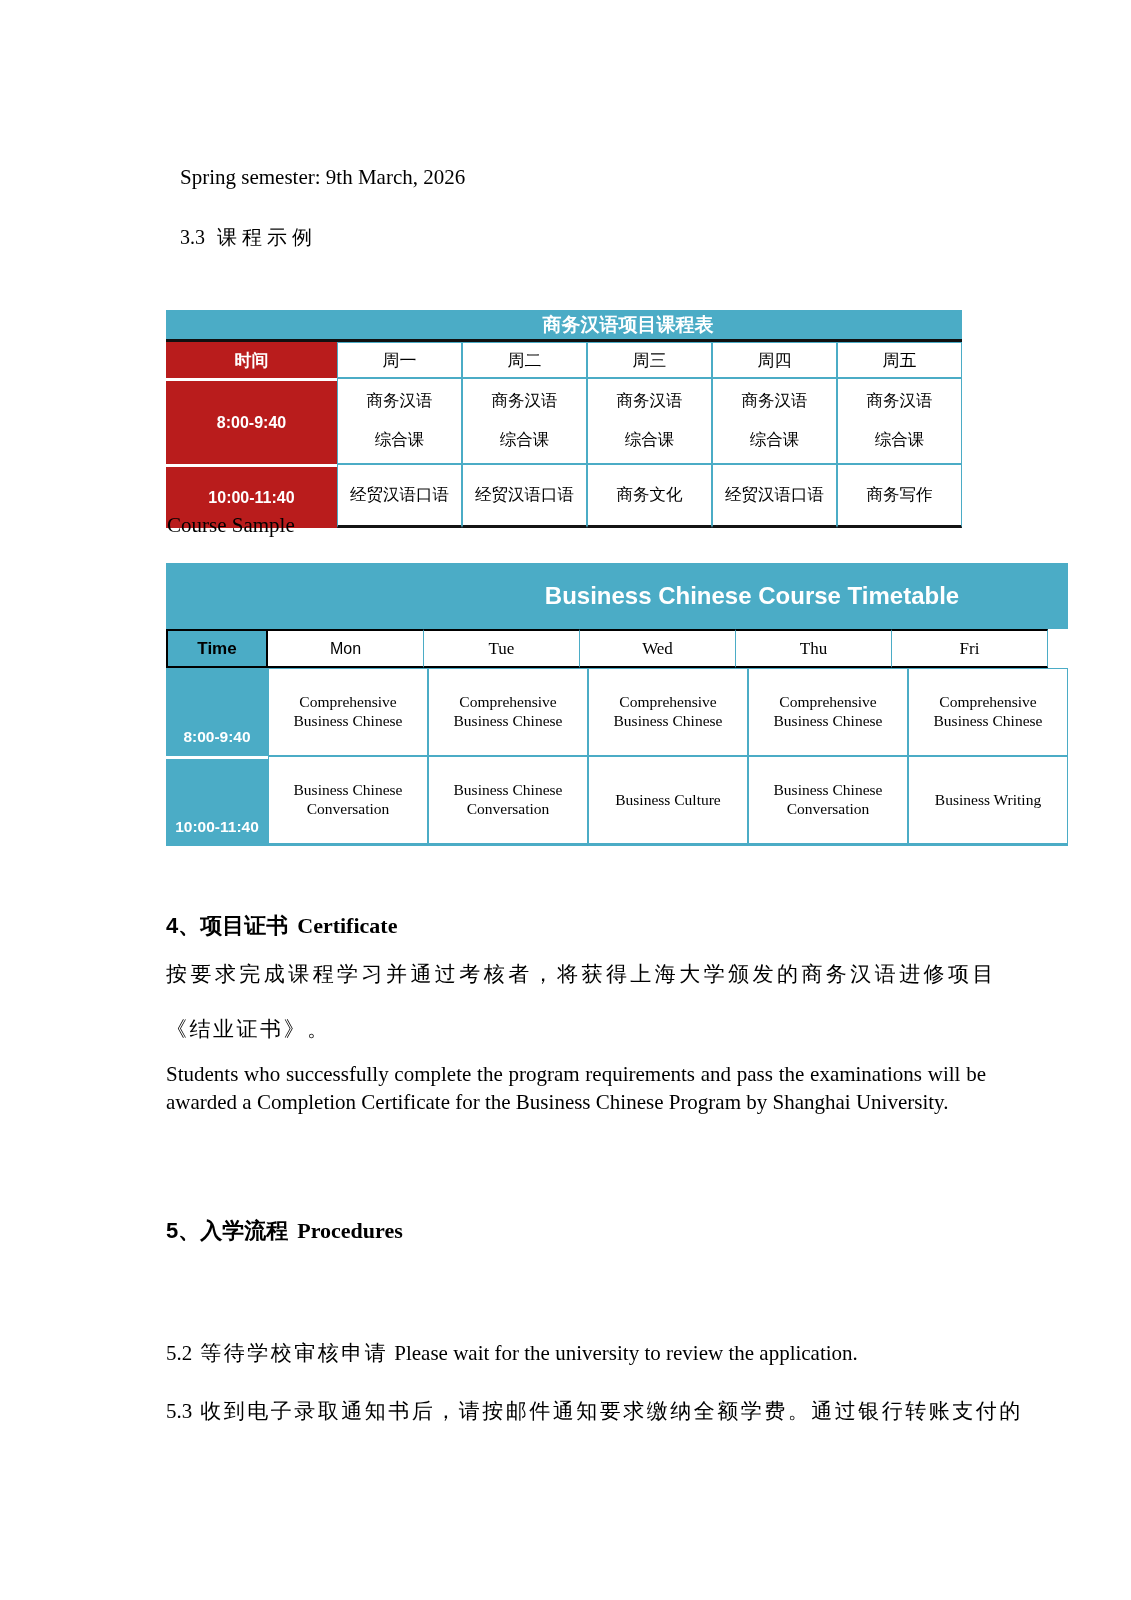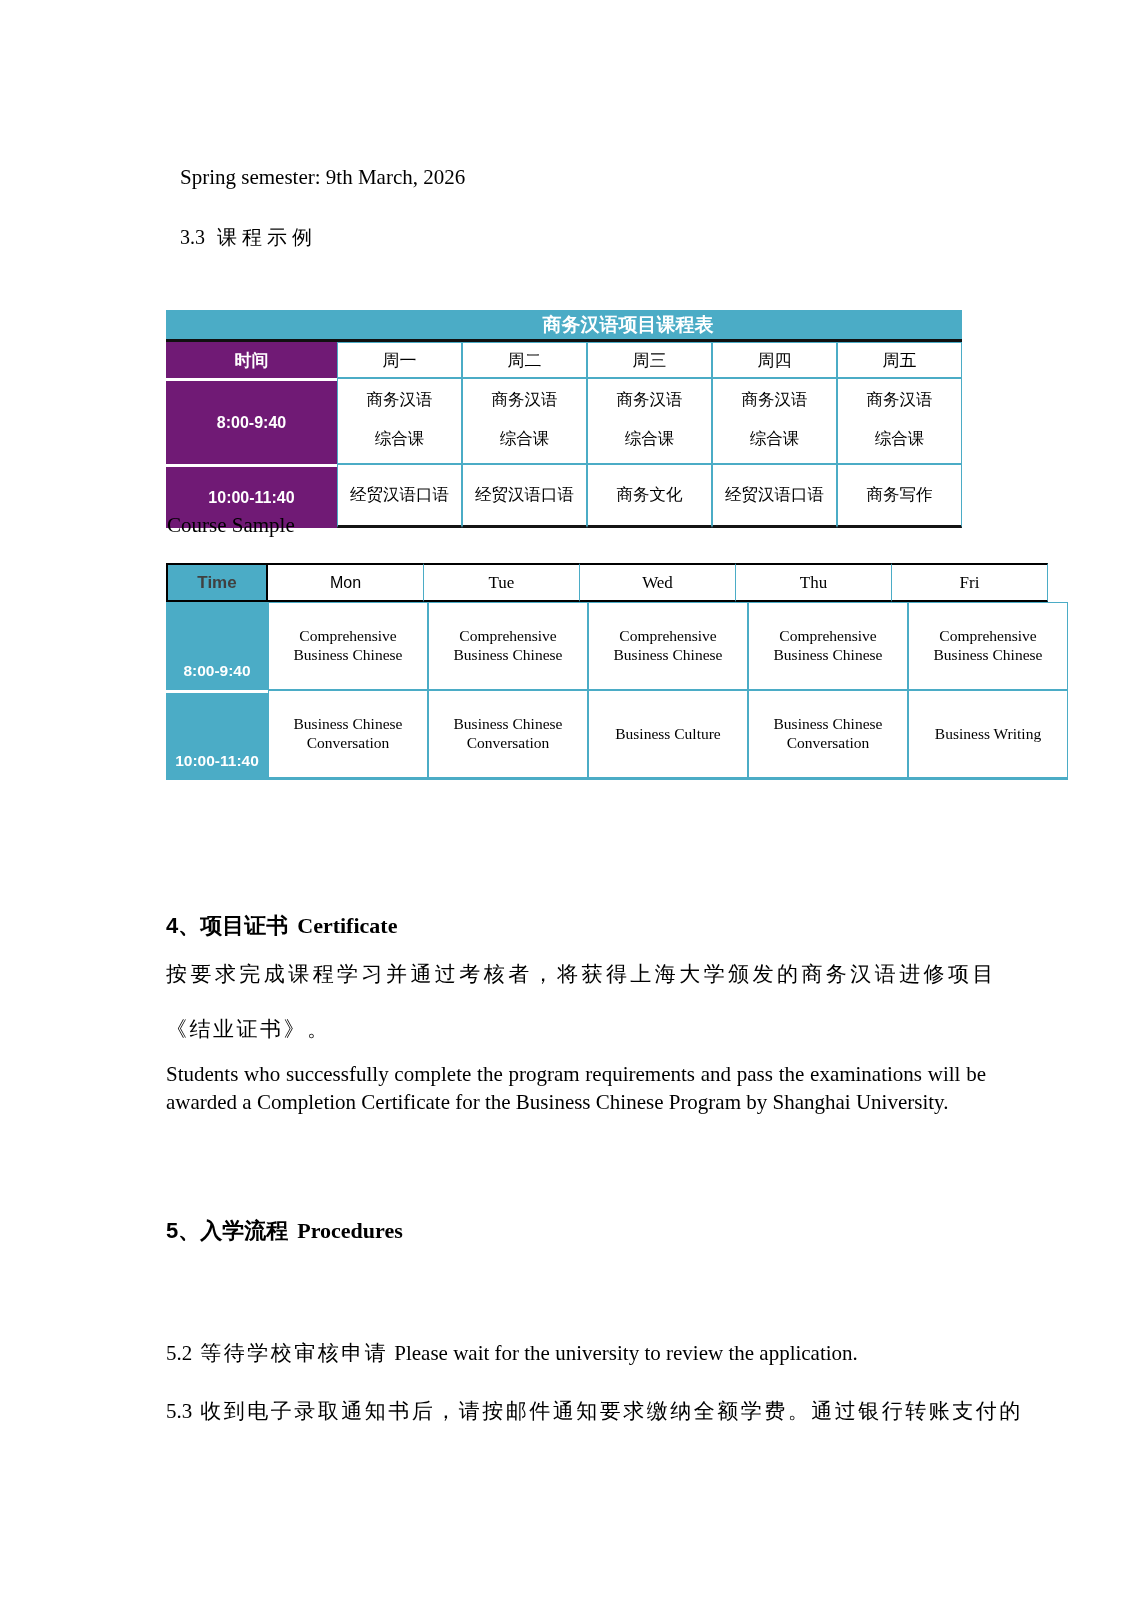--- a/index.html
+++ b/index.html
@@ -32,49 +32,49 @@
   
   .t1 { left:166px; top:278px; width:796px;margin-top:32px; }
   .t1-title {
     box-sizing:border-box; height:32px; padding-left:128px;
     background:#4BACC6; border-bottom:3px solid #101010;
     color:#fff; font-family:"Liberation Sans",sans-serif; font-weight:bold; font-size:19px;
     display:flex; align-items:center; justify-content:center;
   }
   .t1-row { display:flex; }
   .t1-time {
-    box-sizing:border-box; width:171px; background:#701a75; color:#fff;
+    box-sizing:border-box; width:171px; background:#b91c1c; color:#fff;
     font-family:"Liberation Sans",sans-serif; font-weight:bold; font-size:16px;
     display:flex; align-items:center; justify-content:center;
   }
   .t1-time.hdr { font-size:17px; }
   .t1-time.gap { border-top:3px solid #ffffff; }
   .t1-day, .t1-cell {
     box-sizing:border-box; width:125px; background:#fff; border:1.5px solid #4BACC6;
     display:flex; align-items:center; justify-content:center; text-align:center;
-    font-family:Liberation Mono, monospace;
+    font-family:Liberation Serif, serif;
   }
   .t1-hdr-row { height:36px; } .t1-day { font-size:17px; }
   .t1-r1 { height:86px; }
   .t1-r1 .t1-cell { flex-direction:column; font-size:16.5px; line-height:2.35; }
   .t1-r2 { height:64px; }
   .t1-r2 .t1-cell { font-size:16.5px; border-bottom:3.5px solid #141414; }
 
   
   .t2 { left:166px; top:563px; width:902px; }
   .t2-title {
     box-sizing:border-box; height:66px; padding-left:270px;
     background:#4BACC6; color:#fff;
     font-family:"Liberation Sans",sans-serif; font-weight:bold; font-size:24px;
     display:flex; align-items:center; justify-content:center;
   }
   .t2-hdr-row { display:flex; height:39px; }
   .t2-time-hdr {
     box-sizing:border-box; width:102px; background:#4BACC6; border:2px solid #000;
-    color:#404040; font-family:"Liberation Sans",sans-serif; font-weight:bold; font-size:17px;
+    color:#000000; font-family:"Liberation Sans",sans-serif; font-weight:bold; font-size:17px;
     display:flex; align-items:center; justify-content:center;
   }
   .t2-day {
     box-sizing:border-box; width:156px; background:#fff;
     border-top:2px solid #000; border-bottom:2px solid #000; border-right:1.5px solid #4BACC6;
     display:flex; align-items:center; justify-content:center;
   }
   .t2-day.mon   { font-family:"Liberation Sans",sans-serif; font-size:16px; }
   .t2-day.serif { font-family:"Liberation Serif",serif; font-size:17px; }
   .t2-row { display:flex; }
@@ -144,20 +144,21 @@
       <div class="t1-cell">经贸汉语口语</div>
       <div class="t1-cell">商务文化</div>
       <div class="t1-cell">经贸汉语口语</div>
       <div class="t1-cell">商务写作</div>
     </div>
   </div>
 
   <p class="abs course-sample">Course Sample</p>
 
   <div class="abs t2">
+    <div class="t2-title">Business Chinese Course Timetable</div>
 
     <div class="t2-hdr-row">
       <div class="t2-time-hdr">Time</div>
       <div class="t2-day mon">Mon</div>
       <div class="t2-day serif">Tue</div>
       <div class="t2-day serif">Wed</div>
       <div class="t2-day serif">Thu</div>
       <div class="t2-day serif">Fri</div>
     </div>
 

